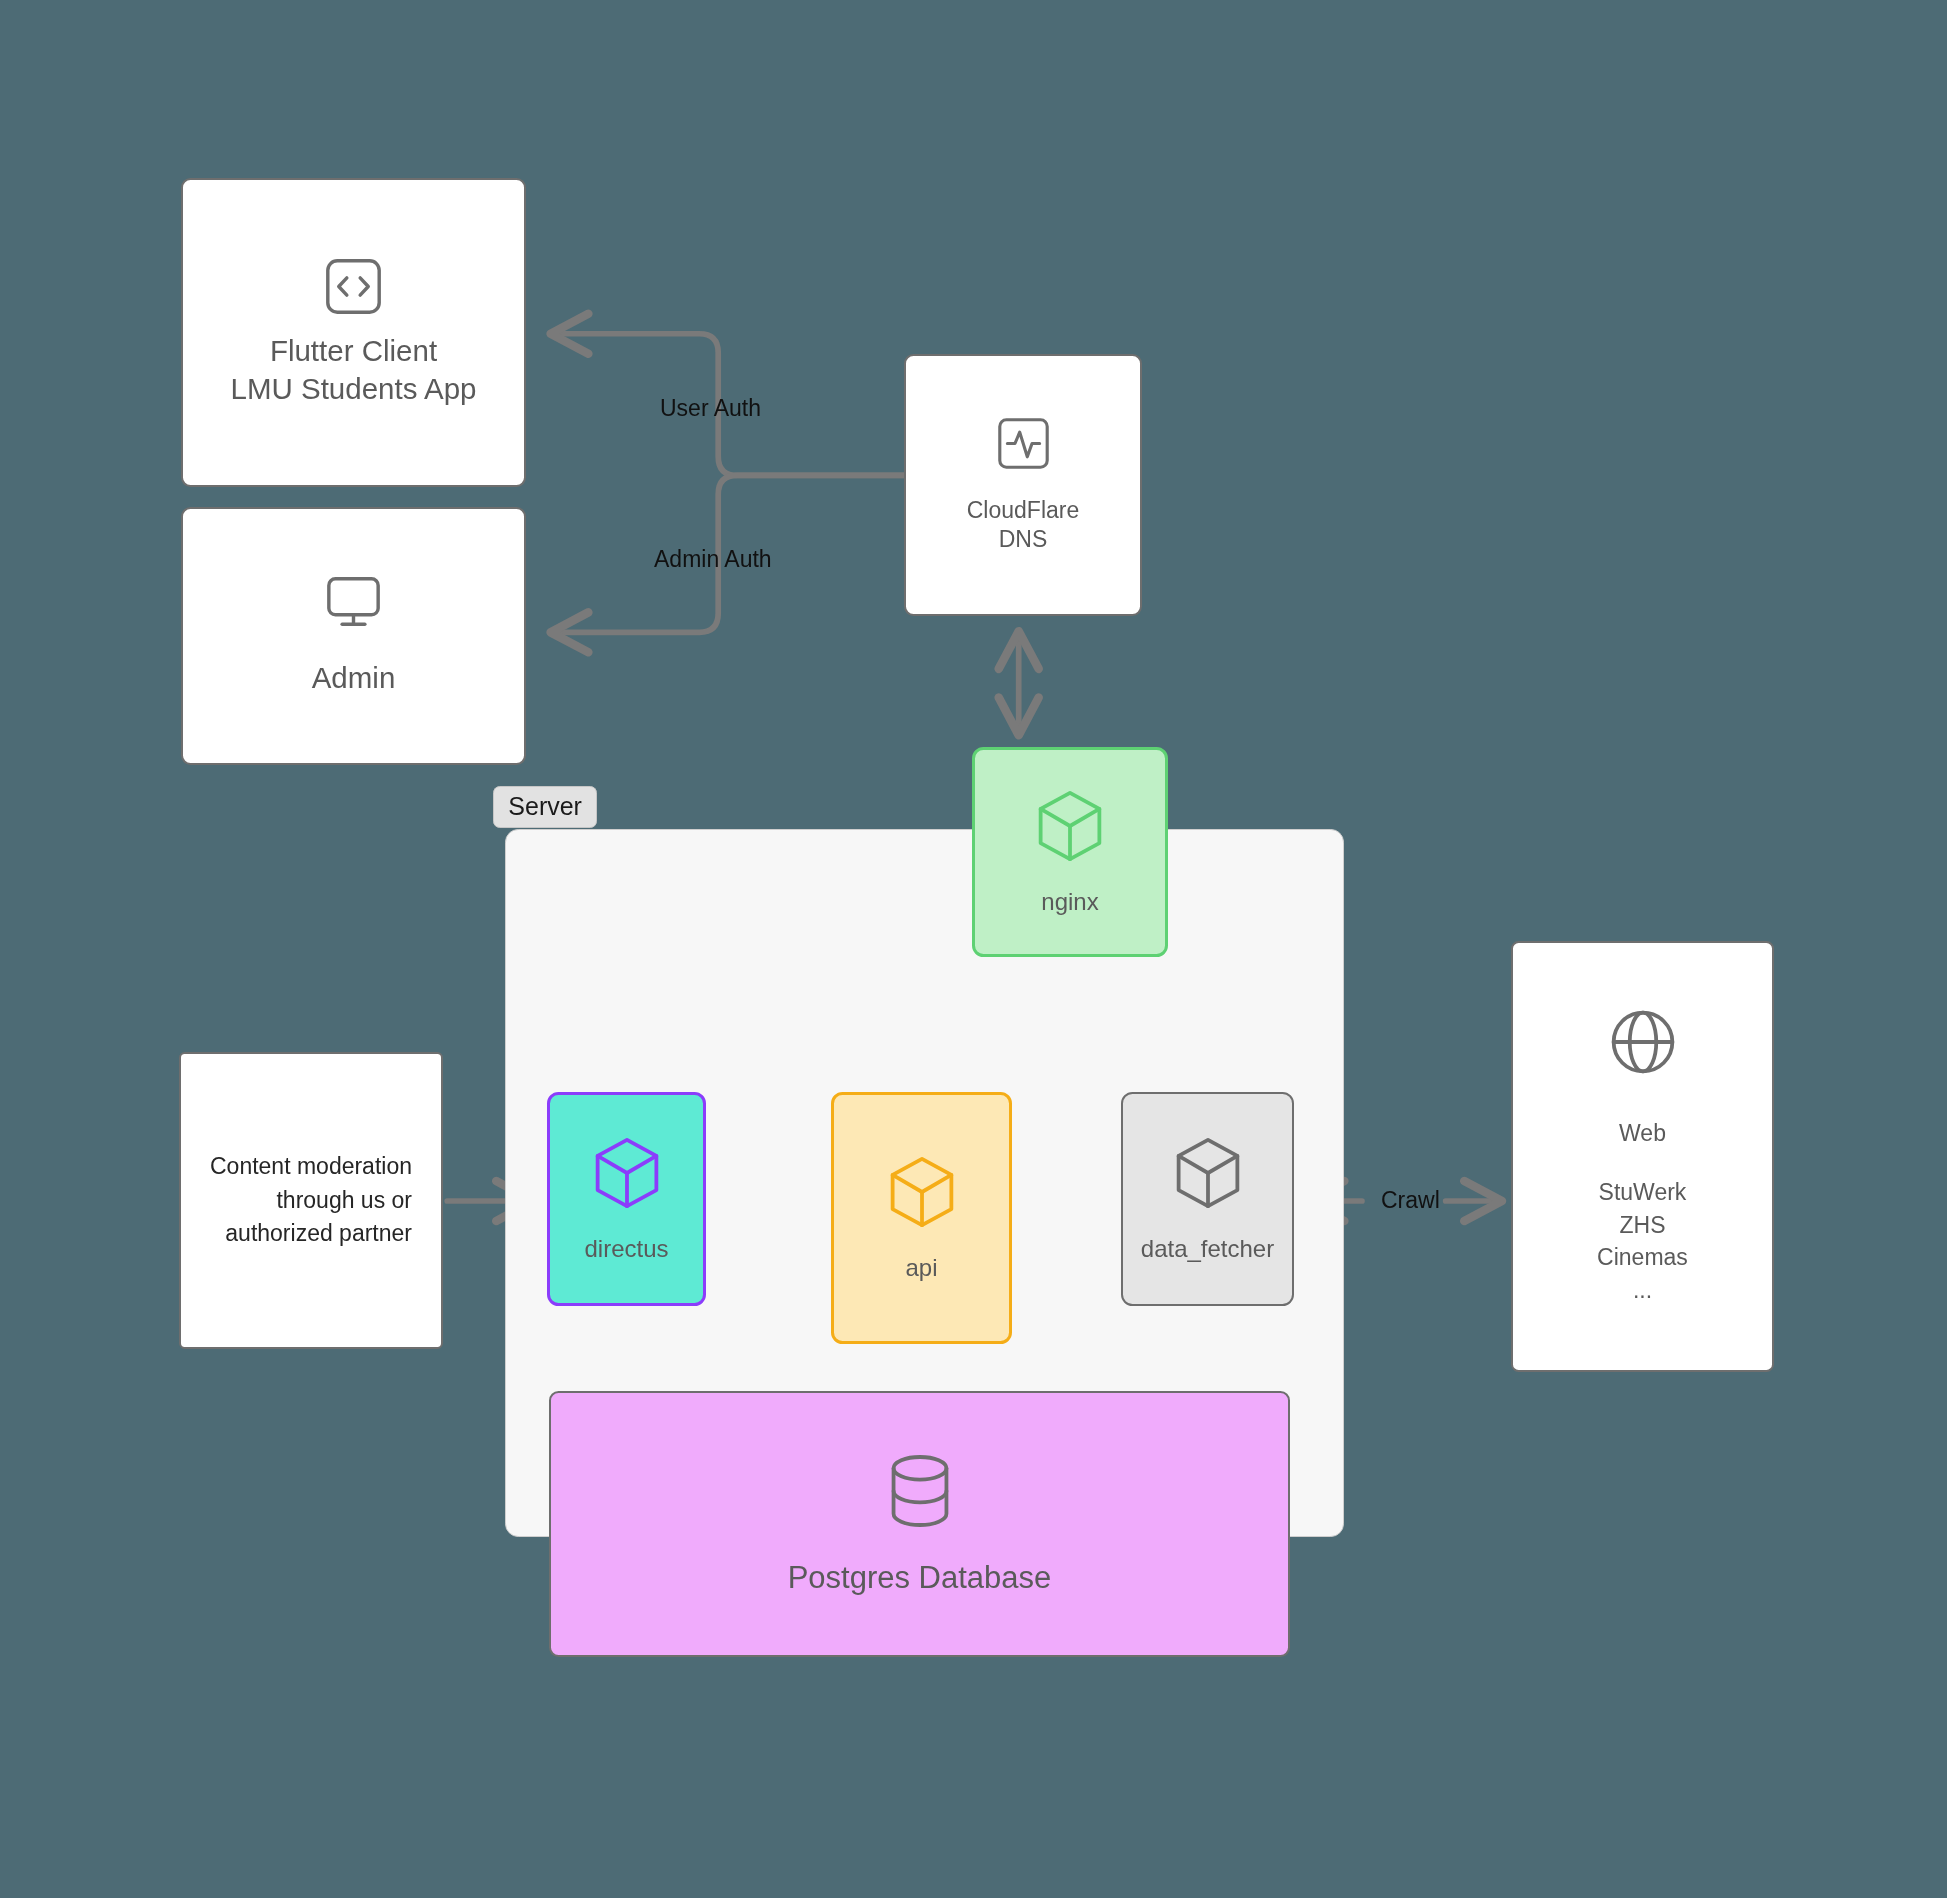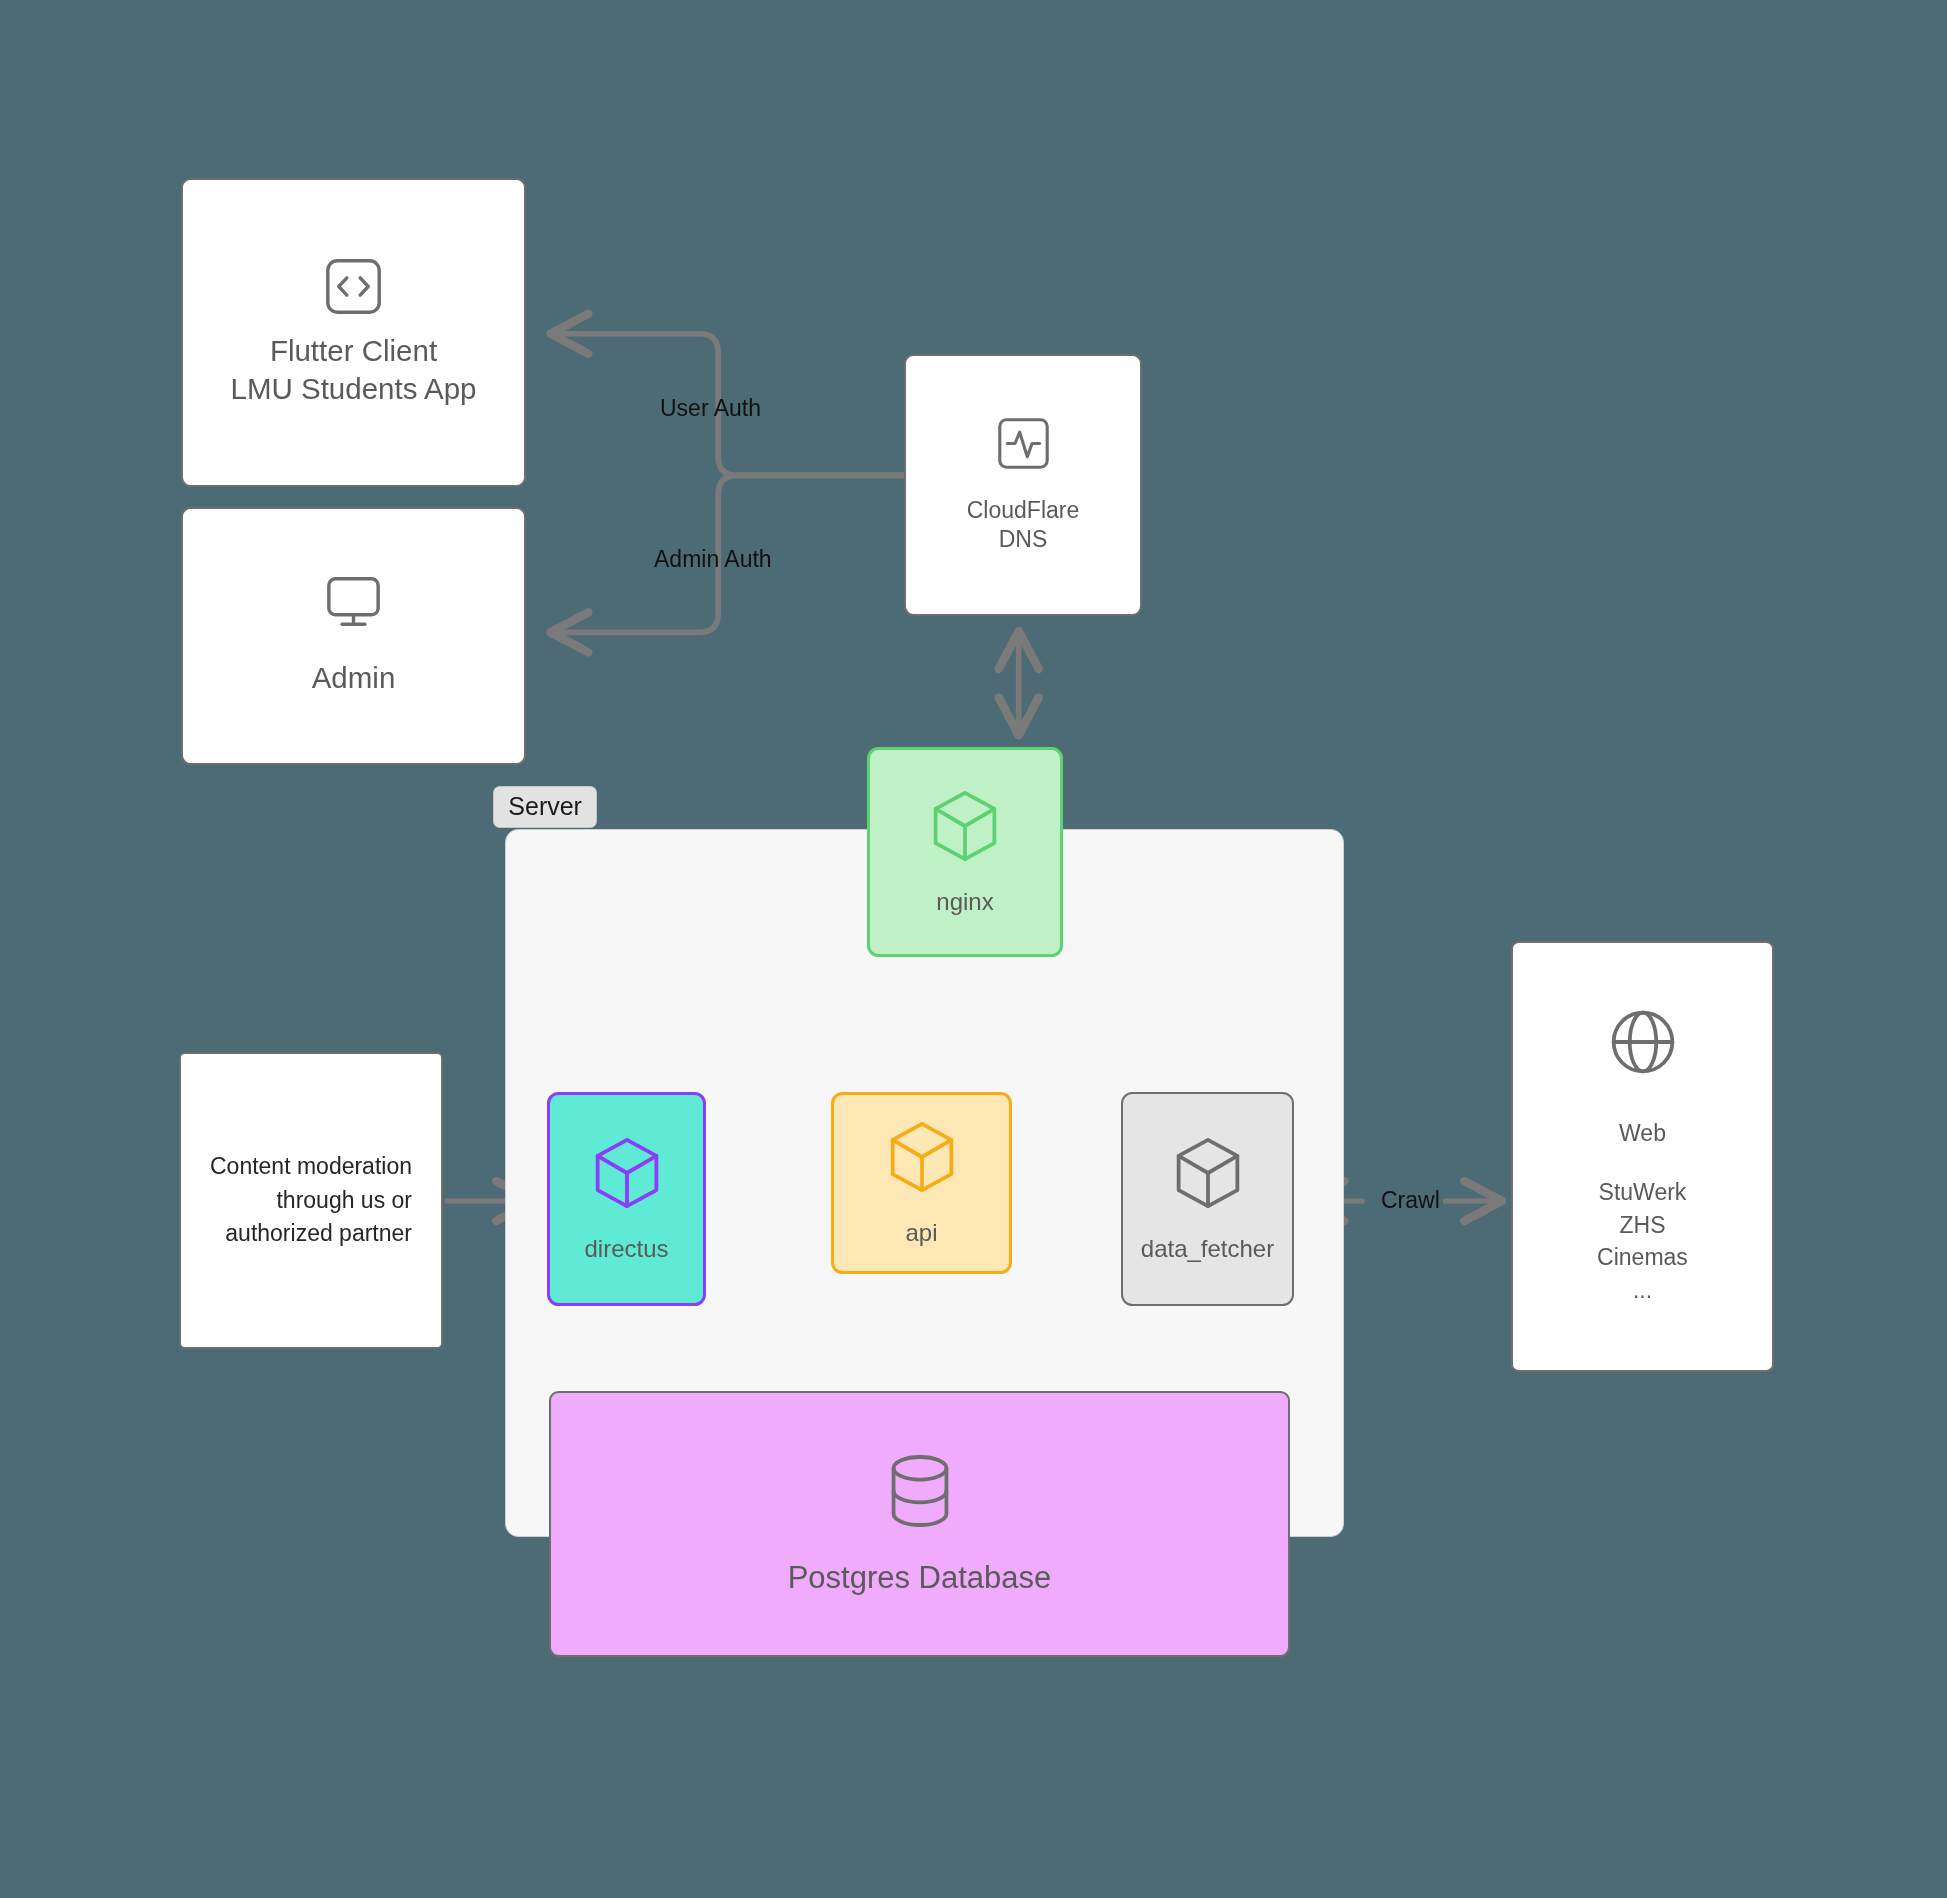--- a/index.html
+++ b/index.html
@@ -125,31 +125,31 @@
     justify-content: center;
     border-width: 3.8px;
     border-style: solid;
   }
   .svc .label {
     font-size: 24px;
     color: #5a5a5a;
     margin-top: 21px;
   }
   #nginx {
-    left: 867px; top: 747px; width: 196px; height: 210px;
+    left: 972px; top: 747px; width: 196px; height: 210px;
     background: #bff0c6;
     border-color: #5ed173;
   }
   #directus {
     left: 547px; top: 1092px; width: 159px; height: 214px;
     background: #5eead4;
     border-color: #8b3dfb;
   }
   #api {
-    left: 831px; top: 1092px; width: 181px; height: 182px;
+    left: 831px; top: 1092px; width: 181px; height: 252px;
     background: #fde8b5;
     border-color: #f5ad17;
   }
   #data-fetcher {
     left: 1121px; top: 1092px; width: 173px; height: 214px;
     background: #e5e5e5;
     border-color: #6e6e6e;
     border-width: 2.9px;
   }
   #data-fetcher .label {

